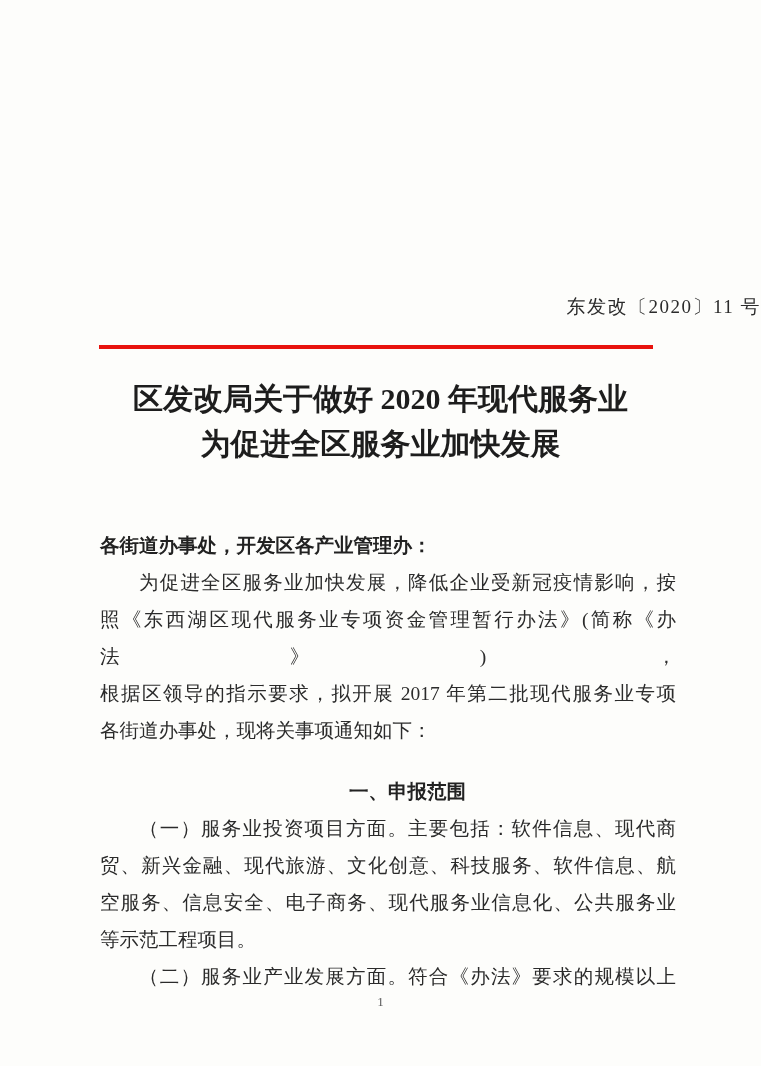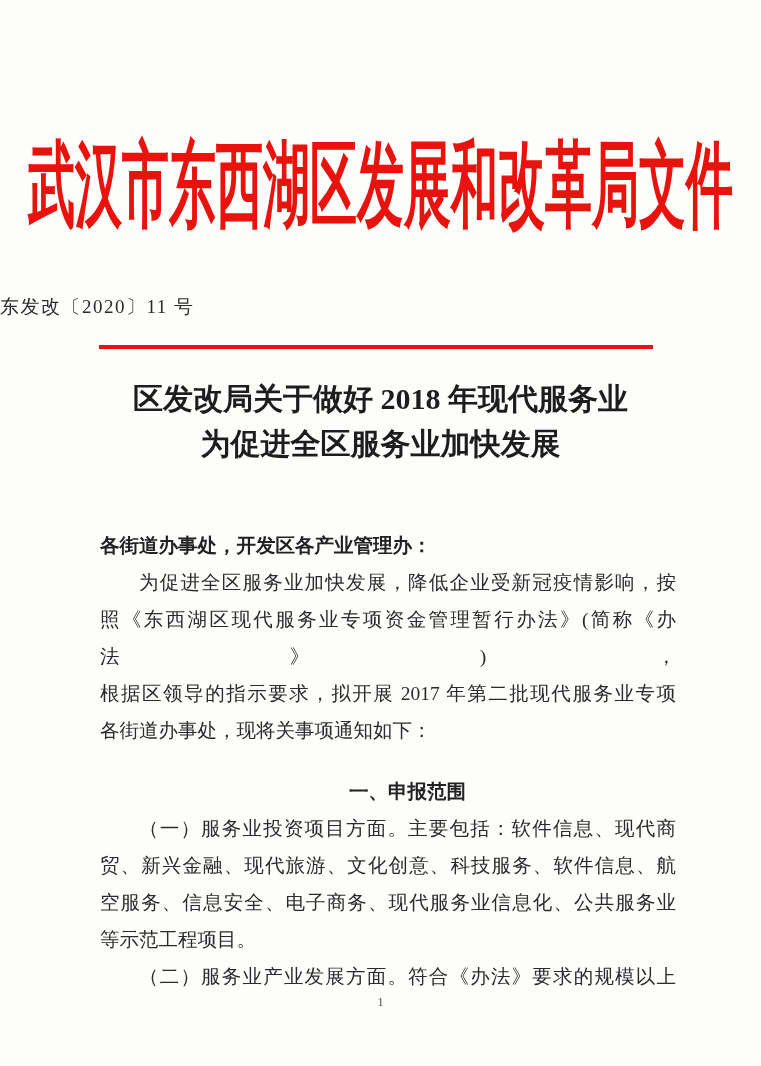--- a/index.html
+++ b/index.html
@@ -35,21 +35,21 @@
     letter-spacing:0px;
     white-space:nowrap;
     color:var(--accent-red);
     transform:scaleY(2.0);
     transform-origin:center center;
   }
   .doc-number{
     position:absolute;
     top:296px; left:0;
     width:100%;
-    text-align:left;
+    text-align:right;
     font-size:19px;
     line-height:22px;
     letter-spacing:1.5px;
     color:var(--text-body);
   }
   .red-line{
     position:absolute;
     top:345px; left:99px;
     width:554px; height:4px;
     background:var(--accent-red);
@@ -91,30 +91,27 @@
     font-size:13px;
     line-height:14px;
     color:var(--text-muted);
   }
 </style>
 </head>
 <body>
 
 <div class="page">
 
-  <div class="agency-title-wrap">
-    <span class="agency-title">武汉市东西湖区发展和改革局文件</span>
-  </div>
 
   <div class="doc-number">东发改〔2020〕11 号</div>
 
   <div class="red-line"></div>
 
   <div class="doc-title">
-    <div>区发改局关于做好 2018 年现代服务业</div>
+    <div>区发改局关于做好 2020 年现代服务业</div>
     <div>为促进全区服务业加快发展</div>
   </div>
 
   <div class="body-block">
 
     <div class="line bold">各街道办事处，开发区各产业管理办：</div>
 
     <div class="line fill indent">为促进全区服务业加快发展，降低企业受新冠疫情影响，按</div>
     <div class="line fill">照《东西湖区现代服务业专项资金管理暂行办法》(简称《办法》)，</div>
     <div class="line fill">根据区领导的指示要求，拟开展 2017 年第二批现代服务业专项</div>

